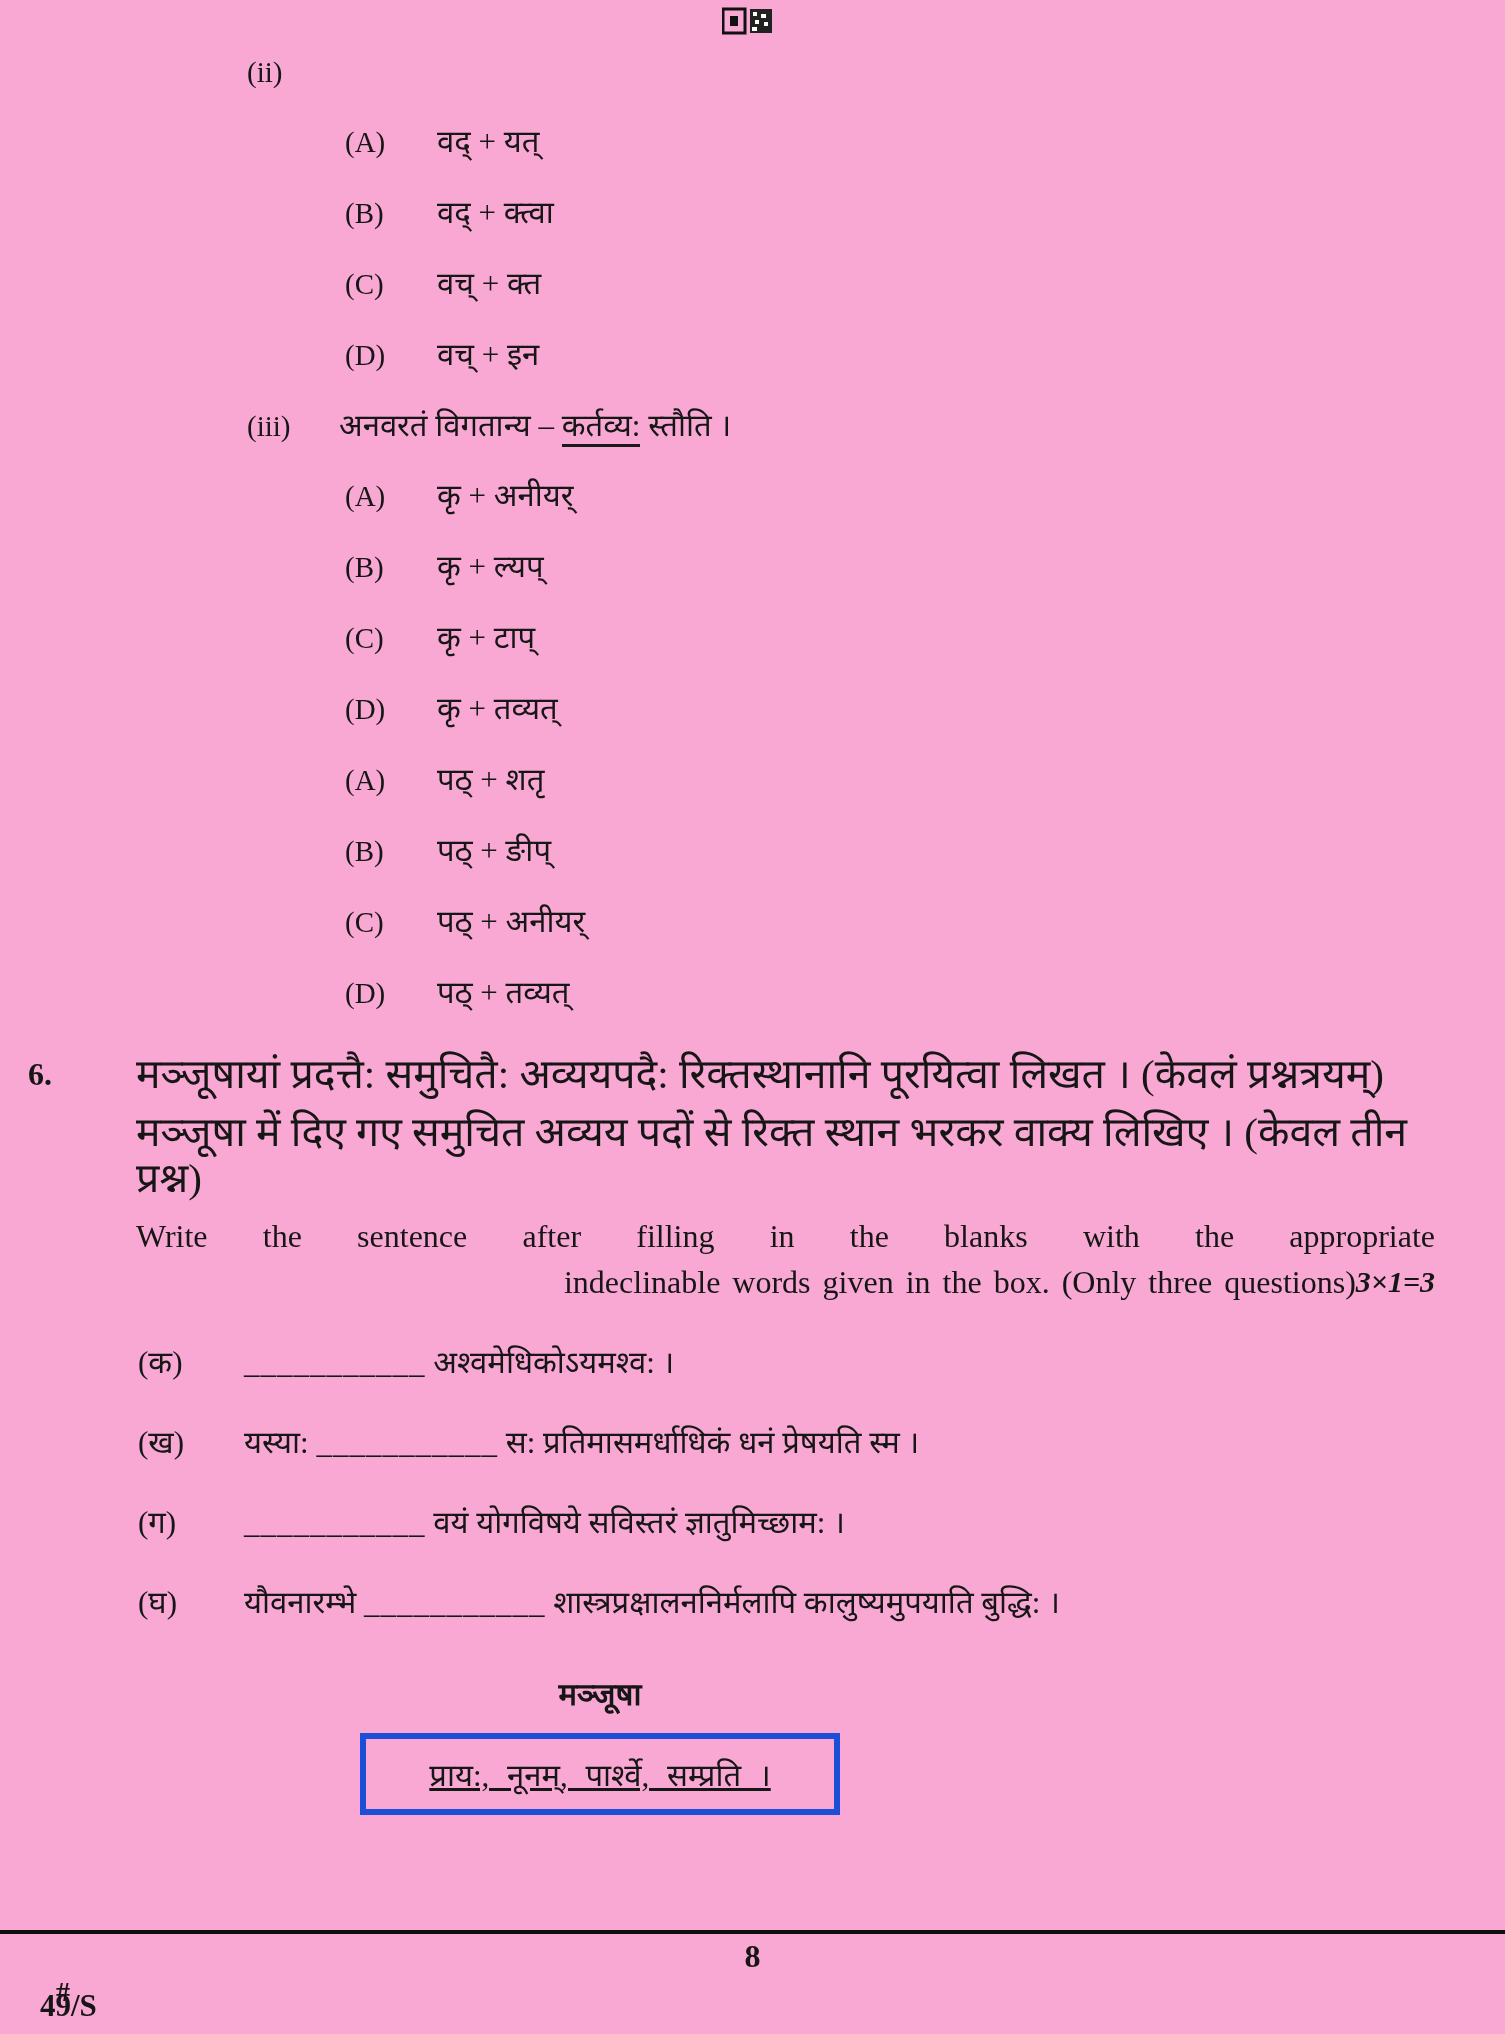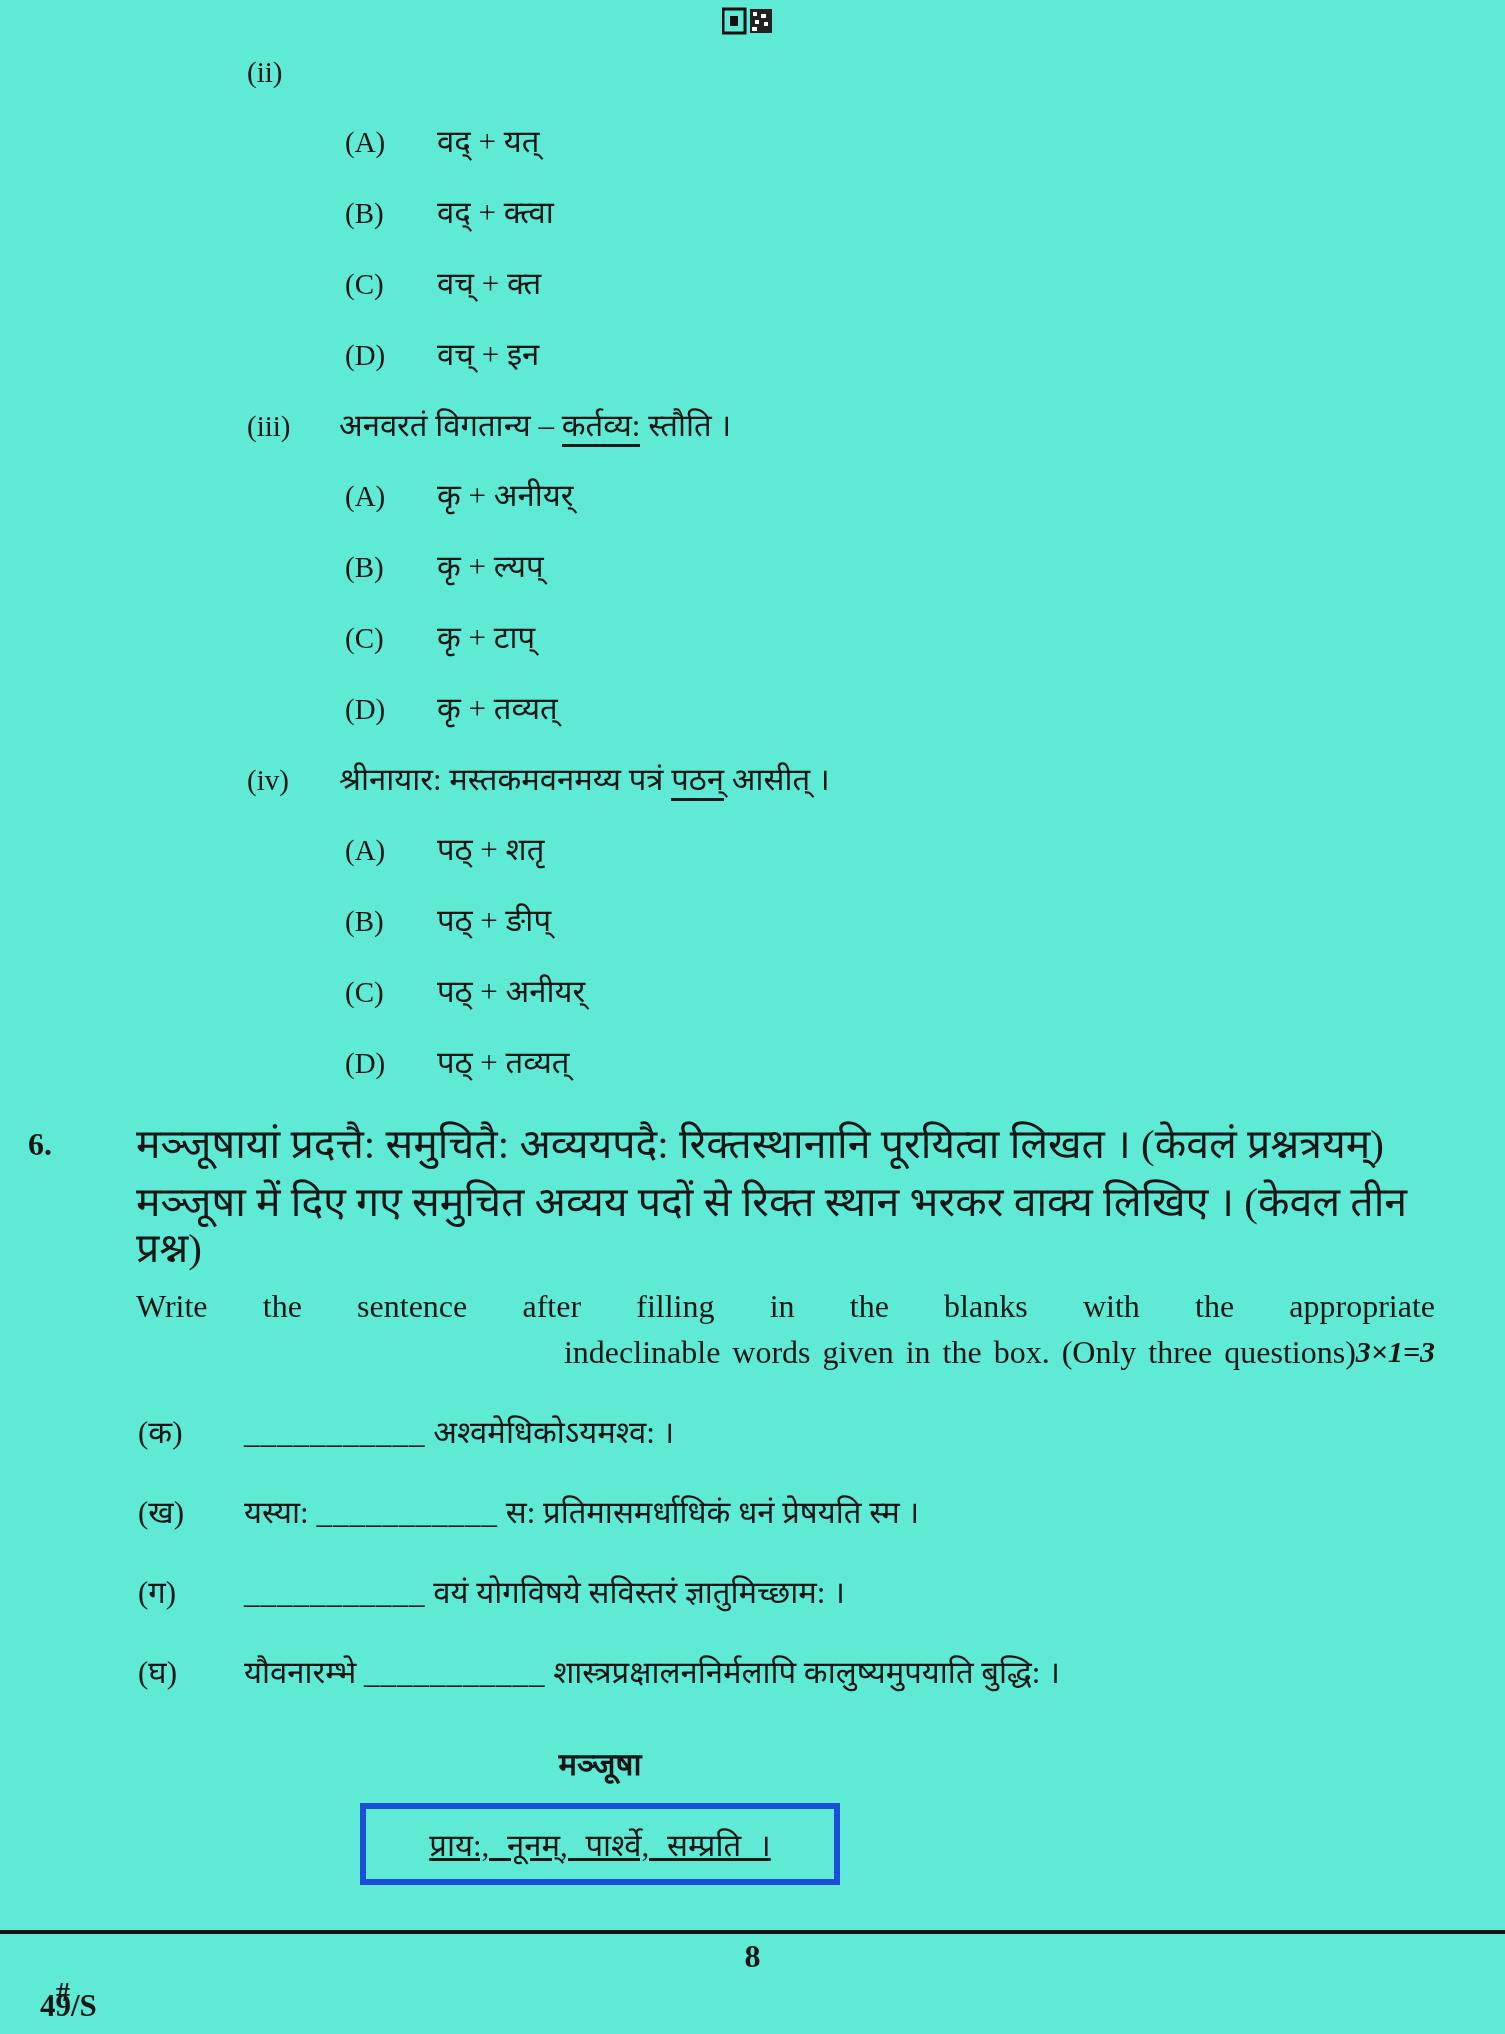--- a/index.html
+++ b/index.html
@@ -1,21 +1,21 @@
 <!DOCTYPE html>
 <html><head>
 <meta charset="utf-8">
 <style>
   * { margin:0; padding:0; box-sizing:border-box; }
   html, body { background:#d9d9d9; }
   .page {
     position:relative;
     width:1505px; height:2034px;
     margin:0 auto;
-    background:#5eead4;
+    background:#f9a8d4;
     color:#161616;
     font-family:"Liberation Serif","DejaVu Serif",serif;
     overflow:hidden;
   }
   .stamp { position:absolute; top:6px; left:722px; width:52px; height:30px; }
   .content { padding-top:50px; }
 
   
   .subq { display:flex; margin:0 60px 26px 247px; font-size:31px; line-height:44px; }
   .subq .num { width:92px; flex:none; font-size:29px; }
@@ -105,24 +105,20 @@
     </div>
     <div class="opt">
       <span class="letter">(C)</span>
       <span>कृ + टाप्</span>
     </div>
     <div class="opt">
       <span class="letter">(D)</span>
       <span>कृ + तव्यत्</span>
     </div>
 
-    <div class="subq">
-      <span class="num">(iv)</span>
-      <span><span>श्रीनायार: मस्तकमवनमय्य पत्रं </span><span class="u">पठन्</span><span> आसीत् ।</span></span>
-    </div>
     <div class="opt">
       <span class="letter">(A)</span>
       <span>पठ् + शतृ</span>
     </div>
     <div class="opt">
       <span class="letter">(B)</span>
       <span>पठ् + ङीप्</span>
     </div>
     <div class="opt">
       <span class="letter">(C)</span>

